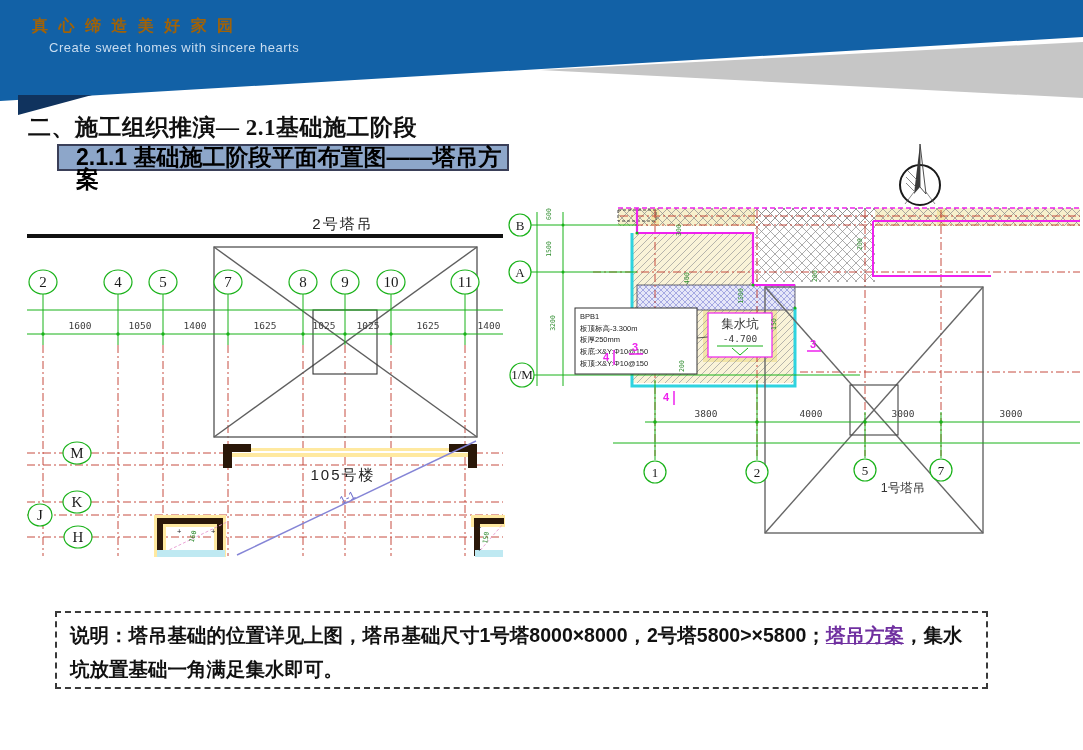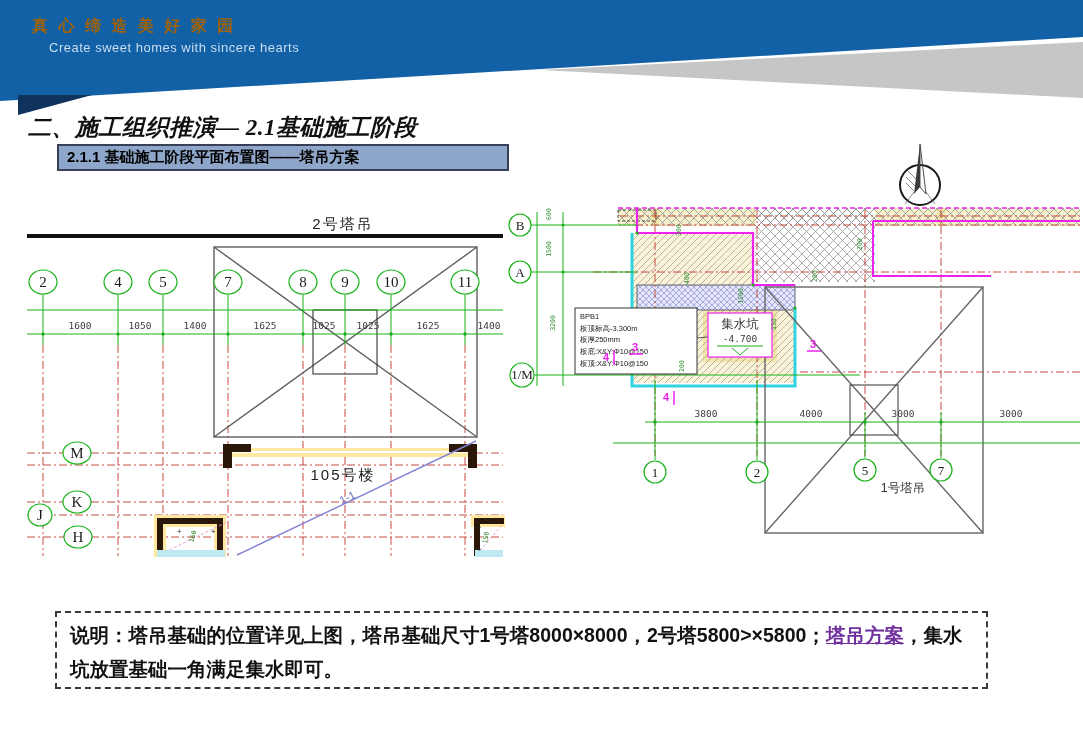--- a/index.html
+++ b/index.html
@@ -9,24 +9,24 @@
   .banner-blue{position:absolute;left:0;top:0;width:1083px;height:120px;background:#1261a6;
     clip-path:polygon(0px 0px,1083px 0px,1083px 37px,0px 101px);}
   .banner-tip{position:absolute;left:0;top:0;width:1083px;height:120px;background:#10335e;
     clip-path:polygon(18px 95px,92px 95px,18px 115px);}
   .banner-gray{position:absolute;left:0;top:0;width:1083px;height:120px;background:#c6c6c6;
     clip-path:polygon(540px 70px,1083px 42px,1083px 98px);}
   .slogan-zh{position:absolute;left:32px;top:16px;color:#a16207;font-size:16px;font-weight:bold;letter-spacing:3px;}
   .slogan-en{position:absolute;left:32px;top:40px;color:#c9ddf0;font-size:13px;letter-spacing:.5px;margin-left:17px;}
   
   .page-title{position:absolute;left:28px;top:112px;font-family:"Liberation Serif","DejaVu Serif",serif;
-    font-size:23px;font-weight:bold;color:#101010;letter-spacing:.5px;font-style:italic;}
+    font-size:23px;font-weight:bold;color:#101010;letter-spacing:.5px;}
   .section-bar{position:absolute;left:57px;top:144px;width:452px;height:27px;background:#8da6c9;
-    border:2px solid #3a3f58;box-sizing:border-box;font-size:15px;font-weight:bold;color:#000;
-    line-height:22px;padding-left:8px;}
+    border:2px solid #3a3f58;box-sizing:border-box;font-size:23px;font-weight:bold;color:#000;
+    line-height:22px;padding-left:17px;}
   
   svg.plan{position:absolute;}
   .cad{font-family:"DejaVu Sans Mono",monospace;font-size:9.5px;fill:#3c3c3c;text-anchor:middle;}
   .cadsm{font-family:"DejaVu Sans Mono",monospace;font-size:6.5px;fill:#2a8a2a;text-anchor:middle;}
   .bub{font-family:"Liberation Serif","DejaVu Serif",serif;font-size:15px;fill:#1a1a1a;text-anchor:middle;}
   .bubsm{font-family:"Liberation Serif","DejaVu Serif",serif;font-size:13px;fill:#1a1a1a;text-anchor:middle;}
   .cjk{font-size:15px;fill:#222;text-anchor:middle;letter-spacing:2px;}
   .cjk12{font-size:12.5px;fill:#333;text-anchor:middle;}
   .tiny{font-size:7.5px;fill:#222;}
   .mag{font-size:11px;font-weight:bold;fill:#ee22ee;text-anchor:middle;}

